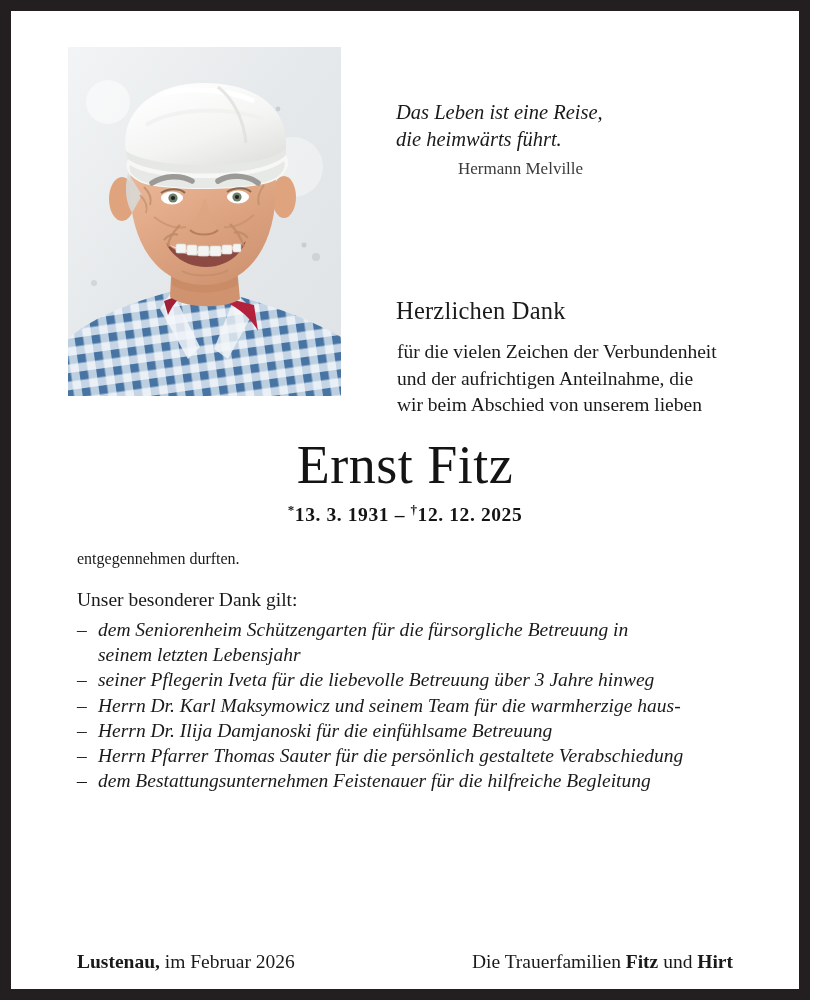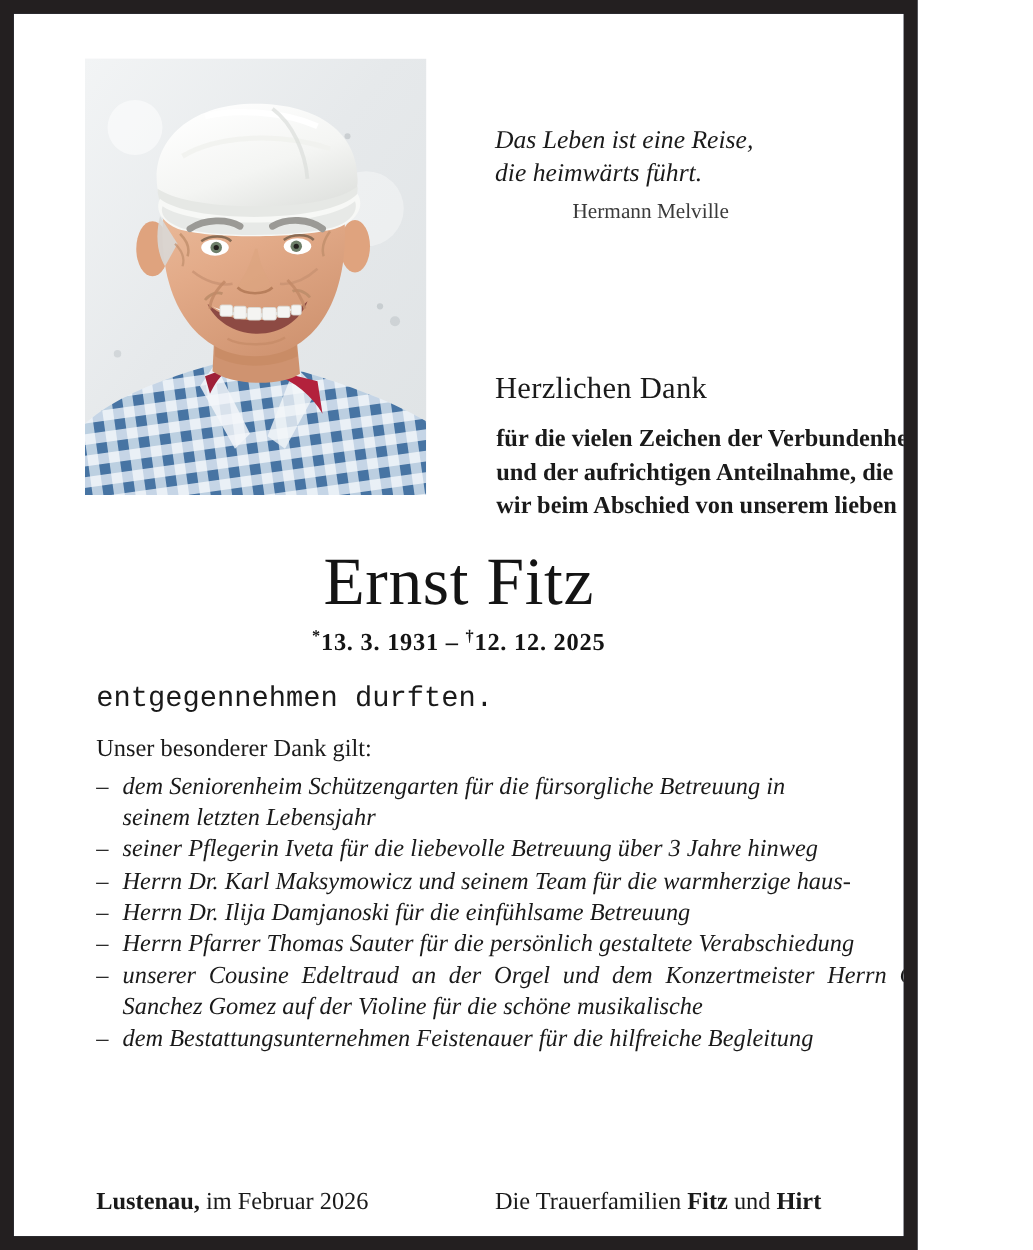--- a/index.html
+++ b/index.html
@@ -7,24 +7,24 @@
     padding: 0;
     background: #ffffff;
   }
   body {
     font-family: "Liberation Serif", "DejaVu Serif", serif;
     color: #1a1a1a;
   }
 
   .notice {
     position: relative;
-    width: 734px;
+    width: 810px;
     height: 1000px;
     box-sizing: border-box;
-    background: #0f172a;
+    background: #86efac;
     border: 11px solid #231f20;
     overflow: hidden;
   }
 
   .inner {
     position: relative;
     width: 100%;
     height: 100%;
     background: #ffffff;
   }
@@ -76,21 +76,20 @@
   }
   .dank-body {
     position: absolute;
     left: 386px;
     top: 328px;
     width: 368px;
     font-size: 19.5px;
     line-height: 26.5px;
     text-align: justify;
     color: #1a1a1a;
-    font-weight: bold;
   }
   .dank-body .lastline { text-align: left; }
 
   
   .name {
     position: absolute;
     left: 0;
     right: 0;
     top: 424px;
     text-align: center;
@@ -115,24 +114,23 @@
     font-size: 13px;
     vertical-align: super;
     line-height: 0;
   }
 
   
   .resume-line {
     position: absolute;
     left: 66px;
     top: 535px;
-    font-size: 23px;
+    font-size: 16px;
     line-height: 26px;
     color: #1a1a1a;
-    font-family: Liberation Mono, monospace;
   }
   .gilt-line {
     position: absolute;
     left: 66px;
     top: 576px;
     font-size: 19.5px;
     line-height: 26px;
     color: #1a1a1a;
   }
 
@@ -348,21 +346,20 @@
       <li class="thanks-item nojustify">
         <span>Herrn Dr. Karl Maksymowicz und seinem Team für die warmherzige haus-</span>
       </li>
       <li class="thanks-item nojustify">
         <span>Herrn Dr. Ilija Damjanoski für die einfühlsame Betreuung</span>
       </li>
       <li class="thanks-item nojustify">
         <span>Herrn Pfarrer Thomas Sauter für die persönlich gestaltete Verabschiedung</span>
       </li>
       <li class="thanks-item">
-        <span>unserer Cousine Edeltraud an der Orgel und dem Konzertmeister Herrn Camilo Sanchez Gomez auf der Violine für die schöne musikalische</span>
       </li>
       <li class="thanks-item nojustify">
         <span>dem Bestattungsunternehmen Feistenauer für die hilfreiche Begleitung</span>
       </li>
     </ul>
 
     <div class="footer">
       <div class="footer-left"><b>Lustenau,</b><span> im Februar 2026</span></div>
       <div class="footer-right"><span>Die Trauerfamilien </span><b>Fitz</b><span> und </span><b>Hirt</b></div>
     </div>

